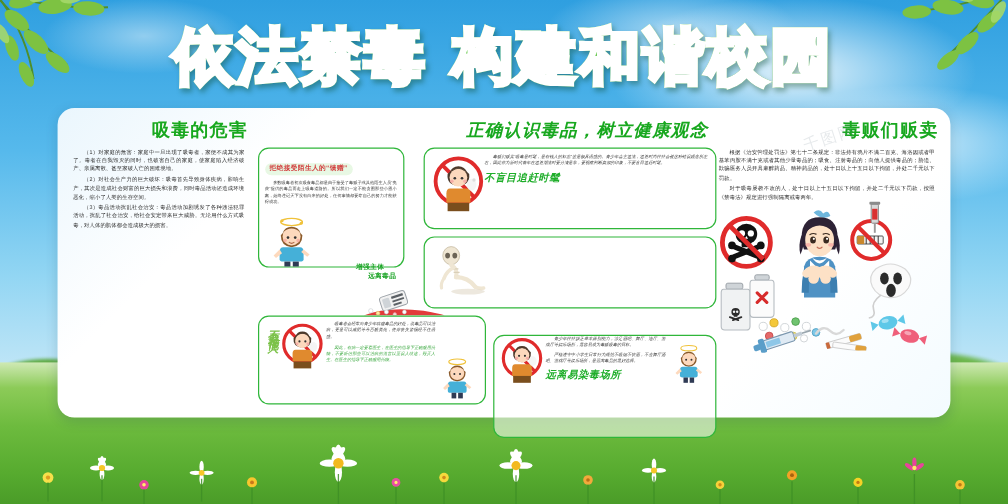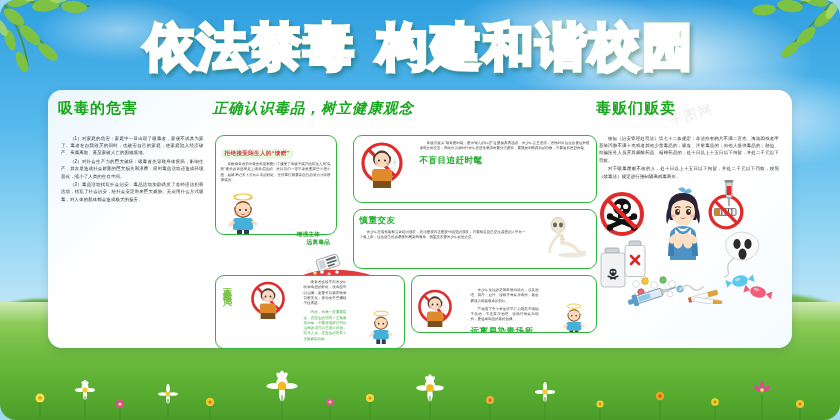--- a/index.html
+++ b/index.html
@@ -8,21 +8,20 @@
     font-family: "Liberation Sans", "DejaVu Sans", sans-serif;
     position: relative;
     background: #9fd8f2;
   }
 
   
   #poster {
     position: absolute; inset: 0;
     width: 840px; height: 420px;
     overflow: hidden;
-    border-radius: 16px;
   }
   .sky {
     position: absolute; left: 0; top: 0; width: 840px; height: 330px;
     background:
       radial-gradient(ellipse 220px 90px at 660px 60px, rgba(255,255,255,.85) 0%, rgba(255,255,255,0) 70%),
       radial-gradient(ellipse 180px 70px at 760px 120px, rgba(255,255,255,.7) 0%, rgba(255,255,255,0) 70%),
       radial-gradient(ellipse 150px 55px at 560px 25px, rgba(255,255,255,.55) 0%, rgba(255,255,255,0) 70%),
       radial-gradient(ellipse 120px 45px at 120px 30px, rgba(255,255,255,.45) 0%, rgba(255,255,255,0) 70%),
       linear-gradient(180deg, #2f9fe0 0%, #56b9ec 38%, #93d6f3 70%, #cdeaf8 100%);
   }
@@ -93,29 +92,29 @@
     letter-spacing: 2px;
     pointer-events: none;
   }
 
   
   .col-left  { width: 152px; }
   .col-mid   { width: 386px; }
   .col-right { width: 186px; }
 
   .sec-title {
-    text-align: left;
+    text-align: right;
     font-family: "DejaVu Sans", "Liberation Sans", sans-serif;
     font-size: 15px;
     font-weight: 700;
     color: #18a81f;
     letter-spacing: 1px;
     -webkit-text-stroke: 0.7px #ffffff;
     paint-order: stroke fill;
-    margin: 2px 0 17px;
+    margin: 2px 0 5px;
     text-shadow: 1px 1px 0 rgba(255,255,255,.9);
   }
   .sec-title.wide { font-size: 14.5px; font-style: italic; }
 
   .body-txt {
     font-size: 4.45px;
     line-height: 1.62;
     color: #2c2c2c;
     text-align: justify;
     text-indent: 2em;
@@ -166,35 +165,35 @@
     writing-mode: vertical-rl;
     font-size: 9px; font-weight: 700; color: #7cc24a;
     letter-spacing: 2px;
   }
 
   
   #box-gift   { left: 2px;   top: 0px;   width: 122px; height: 100px; padding: 5px 5px 0; }
   #box-fashion{ left: 140px; top: 0px;   width: 244px; height: 68px;  padding: 5px 6px; }
   #box-friend { left: 140px; top: 74px;  width: 244px; height: 60px;  padding: 5px 6px; }
   #box-trust  { left: 2px;   top: 140px; width: 190px; height: 74px;  padding: 4px 5px; }
-  #box-place  { left: 198px; top: 140px; width: 186px; height: 58px;  padding: 12px 5px; }
+  #box-place  { left: 198px; top: 156px; width: 186px; height: 86px;  padding: 0 5px; }
   #box-body   { left: 54px;  top: 96px;  width: 110px; height: 44px;  border: none; background: none; }
 
   
   .ill { position: absolute; pointer-events: none; }
 
   
   .right-art {
     position: relative;
     width: 186px; height: 120px;
     margin-top: 4px;
   }
 
   
-  .row { display: flex; align-items: flex-start; gap: 16px; }
+  .row { display: flex; align-items: flex-start; gap: 0; font-style: italic; }
 </style>
 </head>
 <body>
 
 <div id="poster">
 
   <div class="sky"></div>
   <div class="treeline"></div>
   <div class="grass"></div>
 
@@ -447,24 +446,20 @@
             </svg>
             <div style="flex:1;">
               <div class="gbox-txt">毒贩们贩卖“吸毒是时髦，是有钱人的标志”这是极具诱惑的。青少年喜主追流，追逐时尚往往会被这种错误观念所左右，因此作为新时代青年在追逐潮流时要分清是非，要视察判断真假的印象，不要盲目追赶时髦。</div>
               <div class="big-label" style="margin-top:3px;">不盲目追赶时髦</div>
             </div>
           </div>
         </div>
 
         <div class="gbox" id="box-friend">
           <div class="row">
-            <div style="flex:1;">
-              <div class="big-label">慎重交友</div>
-              <div class="gbox-txt" style="margin-top:3px;">青少年在成长期都喜欢结识朋友，无论是校内还是校外结交的朋友，只要知道自己交往甚密的人中有一个吸上毒，往往自己也容易受到感染而吸毒。慎重交友是青少年处世之道。</div>
-            </div>
             <svg width="48" height="44" viewBox="0 0 48 44">
               <ellipse cx="16" cy="10" rx="7" ry="7.5" fill="#efe6d3" stroke="#c8bda6" stroke-width=".7"></ellipse>
               <ellipse cx="13" cy="10" rx="2" ry="2.4" fill="#6b6355"></ellipse>
               <ellipse cx="19" cy="10" rx="2" ry="2.4" fill="#6b6355"></ellipse>
               <path d="M14,15 h4 v2.5 h-4Z" fill="#efe6d3"></path>
               <path d="M16,18 q6,3 4,10" stroke="#efe6d3" stroke-width="3.4" fill="none" stroke-linecap="round"></path>
               <g stroke="#d9cfb8" stroke-width="1" fill="none">
                 <path d="M17,21 h5"></path>
                   <path d="M18,24 h5"></path>
                   <path d="M19,27 h4"></path>

